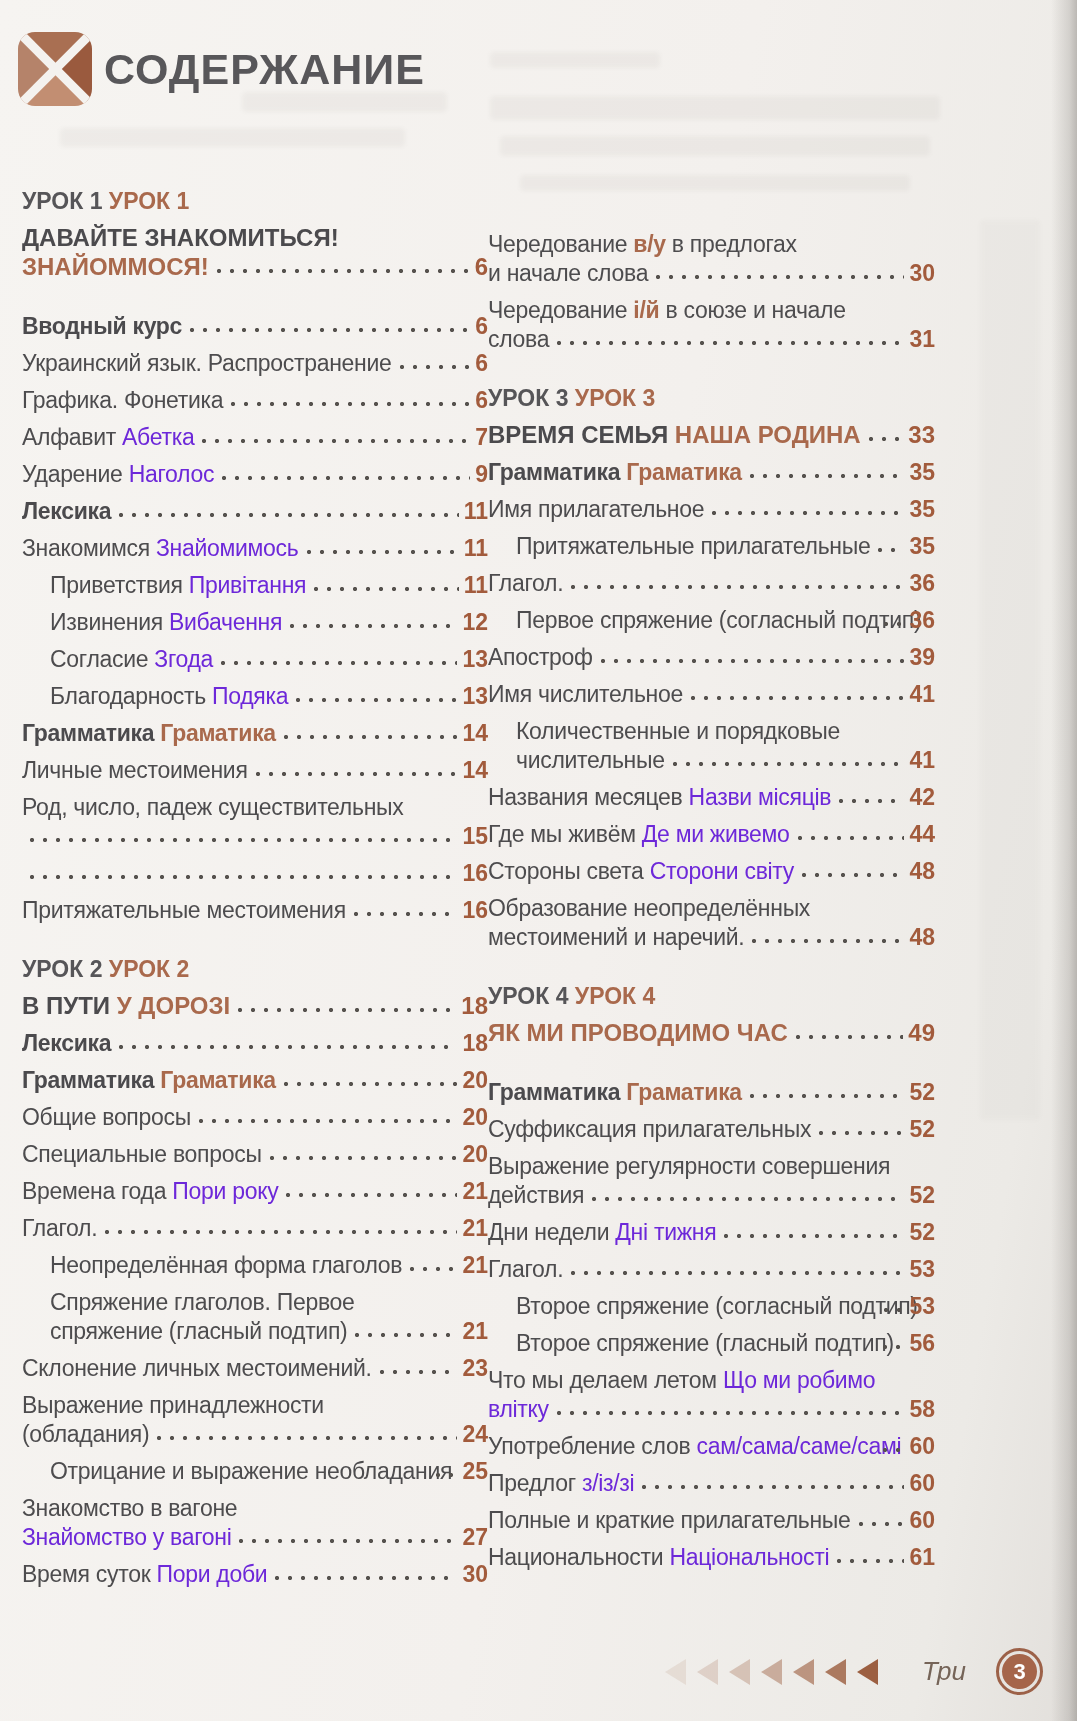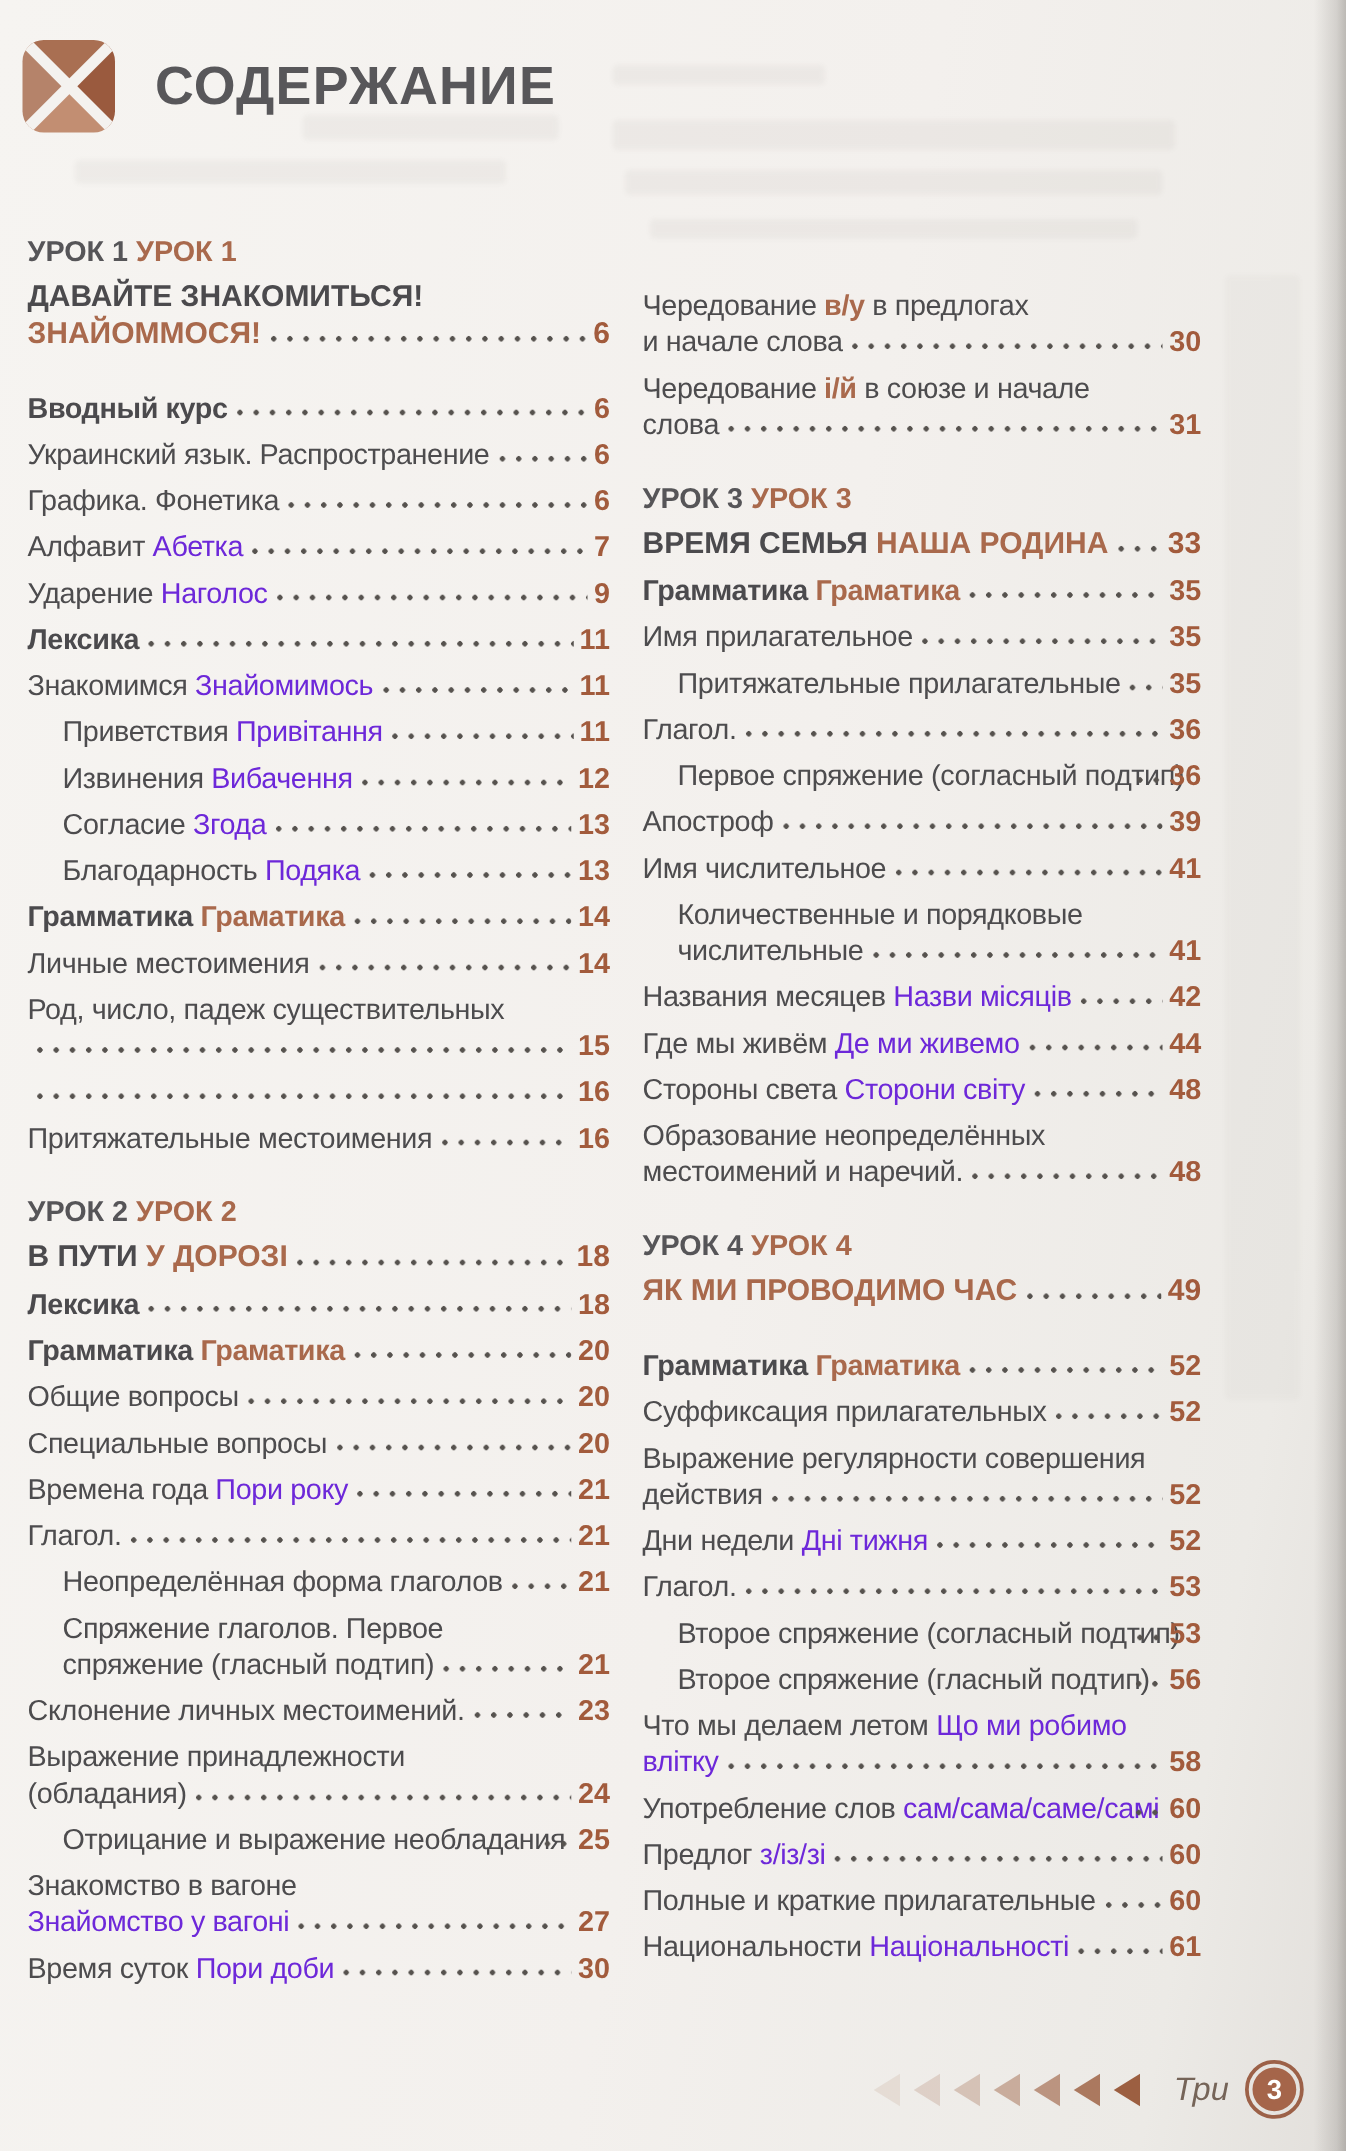--- a/index.html
+++ b/index.html
@@ -4,56 +4,56 @@
 <style>
   html,body{margin:0;padding:0;}
   body{
     width:1077px;height:1721px;position:relative;overflow:hidden;
     background:linear-gradient(100deg,#f6f4f1 0%,#f3f0ed 55%,#eceae6 88%,#e2dfdb 100%);
     font-family:"Liberation Sans","DejaVu Sans",sans-serif;
     color:#4d4c4e;
   }
   .page{position:absolute;inset:0;}
   
-  header{display:flex;align-items:center;gap:32px;padding:32px 0 0 18px;}
+  header{display:flex;align-items:center;gap:12px;padding:32px 0 0 18px;}
   .logo{position:relative;width:74px;height:74px;border-radius:17px;overflow:hidden;flex:0 0 auto;
     background:conic-gradient(from 45deg,
       #9a5a3e 0deg 90deg,      
       #c28e72 90deg 180deg,    
       #b5836a 180deg 270deg,   
       #a96f52 270deg 360deg);  
   }
   .logo::before,.logo::after{content:"";position:absolute;left:-25%;top:50%;width:150%;height:9px;
     background:#f4f2ef;transform-origin:center;}
   .logo::before{transform:translateY(-50%) rotate(45deg);}
   .logo::after{transform:translateY(-50%) rotate(-45deg);}
   h1{margin:0;font-size:43px;font-weight:bold;letter-spacing:1px;color:#58575a;}
   
-  .columns{display:flex;gap:26px;margin-top:82px;padding:0 16px 0 22px;position:relative;z-index:2;}
+  .columns{display:flex;margin-top:82px;padding:0 16px 0 22px;position:relative;z-index:2;}
   .col{display:flex;flex-direction:column;}
   .col.left{width:466px;flex:0 0 auto;}
   .col.right{width:447px;flex:0 0 auto;margin-top:43px;}
   .row{display:flex;align-items:baseline;margin-bottom:11px;line-height:26px;
     font-size:23px;letter-spacing:-0.3px;}
   .row .label{white-space:nowrap;flex:0 1 auto;min-width:0;}
   .row.tight{margin-bottom:3px;}
   .row.gap{margin-top:22px;align-items:center;}
   .row.ind{padding-left:28px;}
   .row.lesson{font-weight:bold;color:#565558;font-size:23px;letter-spacing:0;}
   .row.heading{font-weight:bold;color:#4b4a4d;font-size:24px;letter-spacing:0;}
   .row.boldrow{font-weight:bold;color:#4b4a4d;}
   .ru{color:inherit;}
   .ua{color:#6d28d9;}
   .row.lesson .ua,.row.heading .ua,.ua.b{color:#a9694c;font-weight:bold;}
   .dots{flex:1 1 24px;min-width:6px;align-self:flex-end;height:6px;margin:0 5px 6px 7px;
     background-image:radial-gradient(circle at 3px 3px,#56524e 1.9px,transparent 2.3px);
     background-size:13px 6px;background-repeat:repeat-x;background-position:left bottom;}
   .pg{font-weight:bold;color:#a25b3c;flex:0 0 auto;letter-spacing:0;}
   
-  footer{position:absolute;right:34px;bottom:26px;display:flex;align-items:center;gap:13px;z-index:3;justify-content:center;}
+  footer{position:absolute;right:34px;bottom:26px;display:flex;align-items:center;gap:30px;z-index:3;justify-content:center;}
   .arrows{display:flex;align-items:center;gap:11px;margin-right:14px;}
   .arrow{width:0;height:0;border-top:13px solid transparent;border-bottom:13px solid transparent;
     border-right:21px solid #9c5f41;}
   .pageword{font-style:italic;font-size:26px;color:#756458;}
   .badge{width:47px;height:47px;border-radius:50%;border:3px solid #9c6148;display:flex;
     align-items:center;justify-content:center;background:transparent;box-sizing:border-box;}
   .badge-inner{width:35px;height:35px;border-radius:50%;background:#a5654a;color:#ffffff;
     display:flex;align-items:center;justify-content:center;font-weight:bold;font-size:22px;}
   
   .ghost{position:absolute;background:#6e675f;opacity:0.055;border-radius:4px;filter:blur(2px);z-index:1;}

